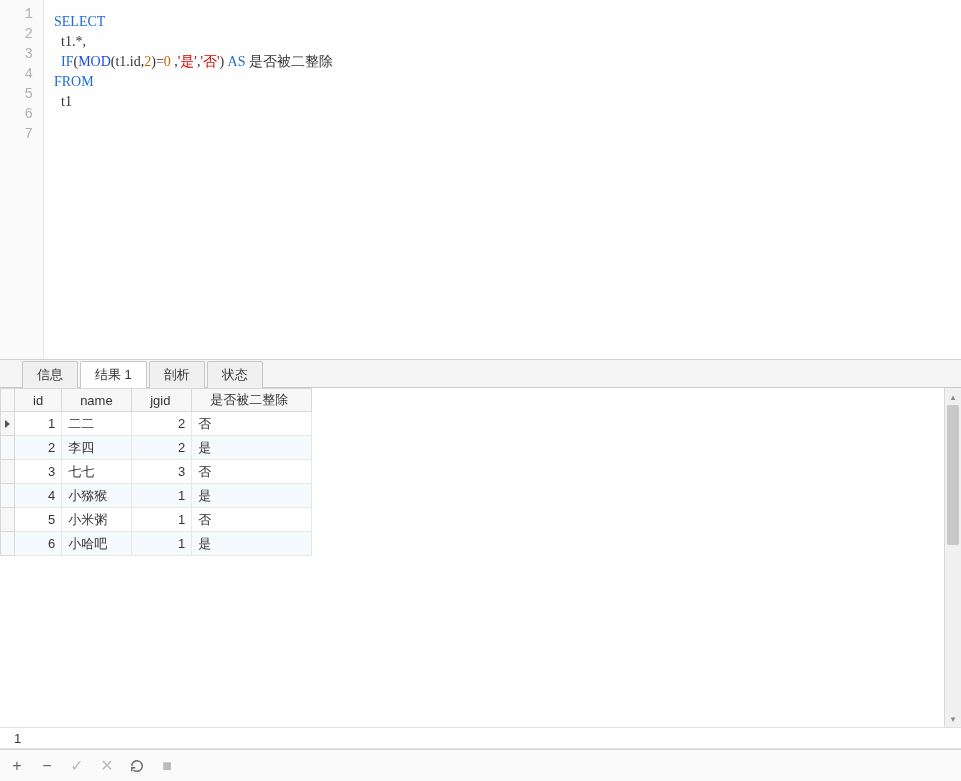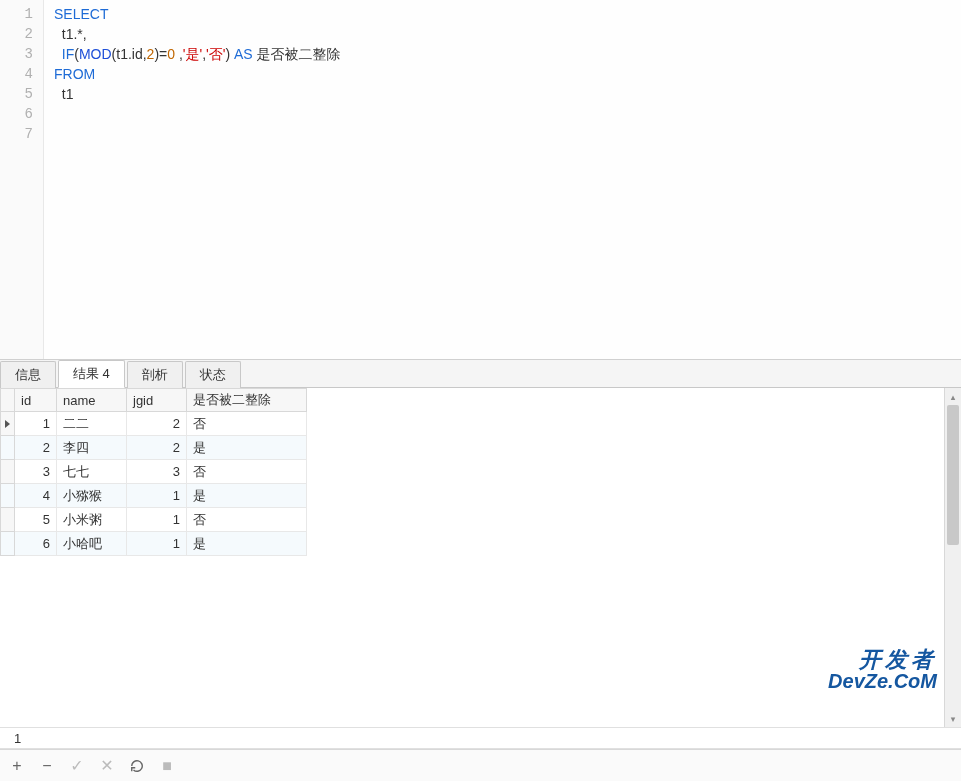--- a/index.html
+++ b/index.html
@@ -28,40 +28,40 @@
       color: #b0b0b0;
       font-family: Consolas, "Courier New", monospace;
       font-size: 14px;
       line-height: 20px;
       border-right: 1px solid #e8e8e8;
       user-select: none;
     }
     .gutter .ln { padding-right: 10px; }
     .code {
       flex: 1;
-      padding: 4px 0 0 10px;
-      font-family: Liberation Sans, sans-serif;
+      padding: 12px 0 0 10px;
+      font-family: Liberation Serif, serif;
       font-size: 14px;
       line-height: 20px;
       white-space: pre;
       color: #333;
     }
     .kw { color: #1e6bd6; font-weight: 500; }
     .fn { color: #1d4ed8; }
     .num { color: #c06600; }
     .str { color: #cc0000; }
     .op { color: #333; }
 
     .tabs-bar {
       display: flex;
-      align-items: flex-end;
+      align-items: flex-start;
       height: 28px;
       border-bottom: 1px solid #c8c8c8;
       background: #f5f5f5;
-      padding-left: 0;
+      padding-left: 22px;
     }
     .tab {
       padding: 4px 14px;
       border: 1px solid #c8c8c8;
       border-bottom: none;
       margin-right: 2px;
       background: #f0f0f0;
       cursor: pointer;
       font-size: 13px;
       color: #333;
@@ -84,21 +84,21 @@
       flex: 1;
       overflow: auto;
     }
     .grid {
       border-collapse: collapse;
       width: auto;
     }
     .grid th {
       background: #f7f7f7;
       border: 1px solid #d8d8d8;
-      padding: 2px 6px;
+      padding: 2px 18px;
       font-weight: normal;
       text-align: left;
       font-size: 13px;
       color: #333;
       height: 22px;
     }
     .grid td {
       border: 1px solid #e8e8e8;
       padding: 2px 6px;
       font-size: 13px;
@@ -222,21 +222,21 @@
       <div class="ln">4</div>
       <div class="ln">5</div>
       <div class="ln">6</div>
       <div class="ln">7</div>
     </div>
   <div class="code" id="code"><div><span class="kw">SELECT</span></div><div><span>  t1.*,</span></div><div><span>  </span><span class="kw">IF</span><span class="op">(</span><span class="fn">MOD</span><span>(t1.id,</span><span class="num">2</span><span>)</span><span class="op">=</span><span class="num">0</span><span> ,</span><span class="str">'是'</span><span>,</span><span class="str">'否'</span><span>) </span><span class="kw">AS</span><span> 是否被二整除</span></div><div><span class="kw">FROM</span></div><div><span>  t1</span></div><div>&nbsp;</div><div>&nbsp;</div></div>
 </div>
 
 <div class="tabs-bar" id="tabs">
     <div class="tab">信息</div>
-    <div class="tab active">结果 4</div>
+    <div class="tab active">结果 1</div>
     <div class="tab">剖析</div>
     <div class="tab">状态</div>
   </div>
 
 <div class="results-pane">
   <div class="results-scroll">
     <table class="grid" id="grid">
       <thead>
           <tr id="gridhead">
             <th class="rowhdr-head"></th>
@@ -289,24 +289,20 @@
             <td class="num-cell">1</td>
             <td>是</td>
           </tr>
         </tbody>
     </table>
   </div>
   <div class="vscrollbar">
     <div class="arrow">▴</div>
     <div class="thumb"></div>
     <div class="arrow" style="position:absolute;bottom:0;left:0;right:0">▾</div>
-  </div>
-  <div class="watermark">
-    <div class="wm1">开发者</div>
-    <div class="wm2">DevZe.CoM</div>
   </div>
 </div>
 
 <div class="status-row">
   <span>1</span>
 </div>
 
 <div class="toolbar">
   <span class="tbtn">+</span>
   <span class="tbtn">−</span>

